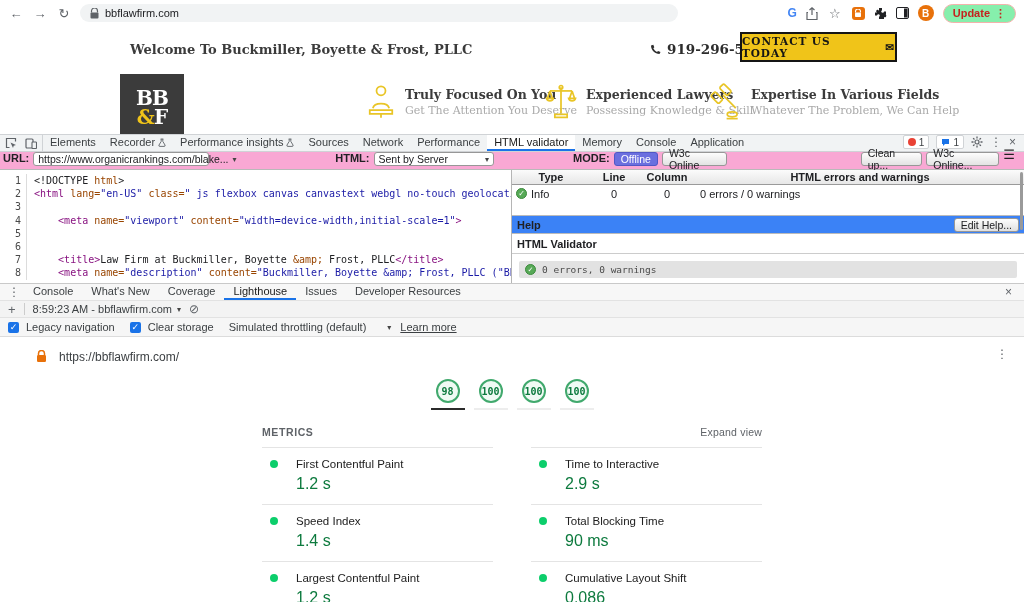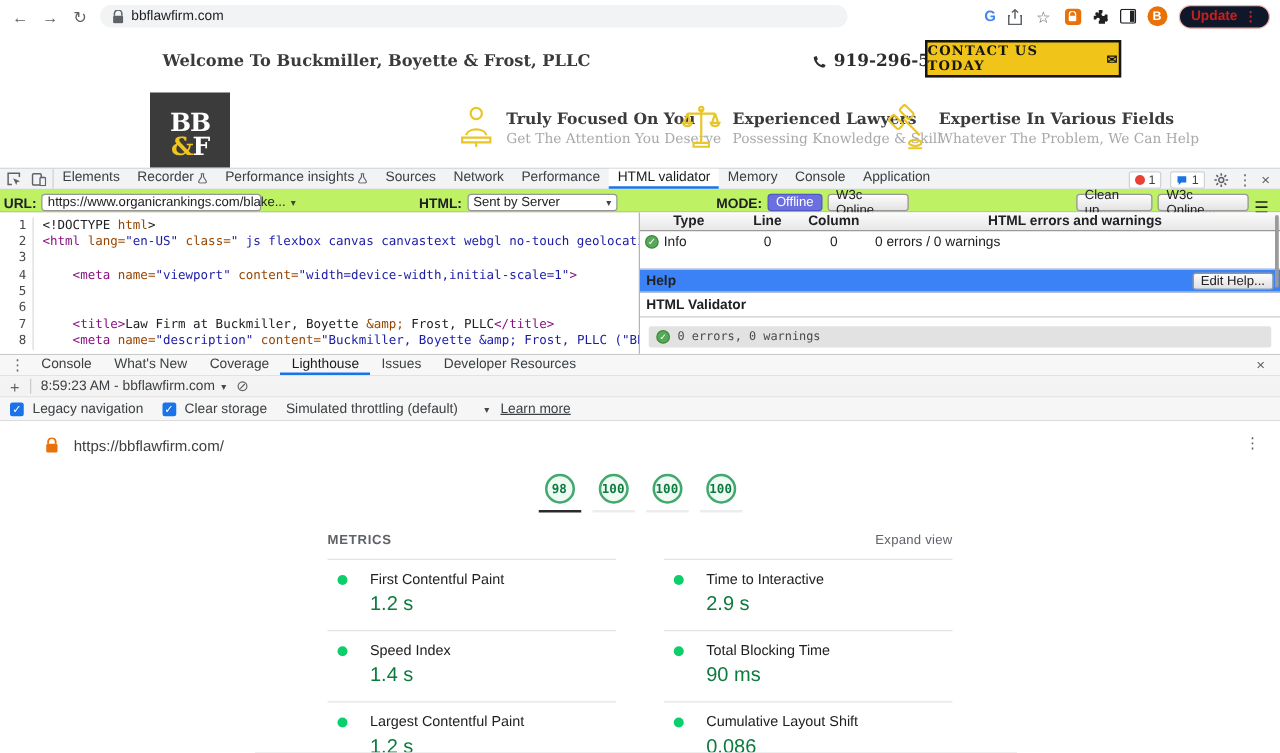--- a/index.html
+++ b/index.html
@@ -11,21 +11,21 @@
   .browser-bar{height:26px;display:flex;align-items:center;background:#fff;padding:0 8px;gap:8px}
   .nav-ico{color:#5f6368;font-size:13px;width:16px;text-align:center;cursor:pointer;line-height:1}
   .url-pill{width:598px;height:18px;background:#f1f3f4;border-radius:9px;display:flex;align-items:center;
     padding:0 10px;gap:6px;font-size:11px;color:#202124}
   .bar-right{margin-left:auto;display:flex;align-items:center;gap:9px}
   .g-ico{font-weight:700;font-size:12px;color:#4285f4}
   .ext-orange{width:13px;height:13px;border-radius:3px;background:#e8710a;display:flex;align-items:center;justify-content:center}
   .avatar{width:16px;height:16px;border-radius:50%;background:#e8710a;color:#fff;font-size:10px;display:flex;
     align-items:center;justify-content:center;font-weight:700}
   .update-pill{display:flex;align-items:center;gap:5px;border:1.5px solid #f3b2ac;color:#c5221f;border-radius:11px;
-    padding:2px 9px;font-size:11px;font-weight:700;background:#0f172a;cursor:pointer}
+    padding:2px 9px;font-size:11px;font-weight:700;background:#86efac;cursor:pointer}
 
   
   .site-topbar{height:44px;position:relative;background:#fff}
   .serif{font-family:"DejaVu Serif",serif}
   .welcome{position:absolute;left:130px;top:16px;font-weight:700;font-size:13px;color:#3b3b3b}
   .phone{position:absolute;left:650px;top:15px;font-weight:700;font-size:13.5px;color:#2d2d2d;display:flex;gap:6px;align-items:center}
   .contact-btn{position:absolute;left:740px;top:6px;width:157px;height:30px;background:#f0c419;border:2px solid #151515;
     display:flex;align-items:center;justify-content:center;gap:7px;font-weight:700;font-size:10.5px;letter-spacing:.09em;color:#151515;cursor:pointer}
 
   
@@ -34,34 +34,34 @@
     font-weight:700;text-align:center;line-height:.95;padding-top:15px;font-size:20px;letter-spacing:-1px}
   .logo .amp{color:#f0c419}
   .feature{position:absolute;top:13px;display:flex;gap:9px;align-items:flex-start}
   .feature .ftxt{padding-top:4px}
   .feature .ftitle{font-weight:700;font-size:12.5px;color:#3b3b3b}
   .feature .fsub{font-size:11px;color:#a9a9a9;margin-top:2px}
   .f1{left:366px}.f2{left:545px}.f3{left:710px}
 
   
   .dt-tabbar{height:18px;background:#f1f3f4;border-top:1px solid #d0d3d6;border-bottom:1px solid #d0d3d6;
-    display:flex;align-items:flex-end;font-size:11px;color:#3c4043}
+    display:flex;align-items:flex-start;font-size:11px;color:#3c4043}
   .dt-left-icons{display:flex;align-items:center;padding:0 5px;gap:8px;border-right:1px solid #d0d3d6;height:100%}
   .dt-tabs{display:flex;height:100%}
   .dt-tab{padding:0 7px;height:100%;display:flex;align-items:center;gap:3px;cursor:pointer;border-bottom:2px solid transparent}
   .dt-tab.active{border-bottom-color:#1a73e8;background:#fff;color:#1a1a1a}
   .flask{display:none}
   .flask.show{display:inline-flex}
   .dt-right{margin-left:auto;display:flex;align-items:center;gap:7px;padding-right:8px}
   .badge-box{display:flex;align-items:center;gap:3px;border:1px solid #d0d3d6;background:#fff;border-radius:2px;
     padding:0 4px;height:14px;font-size:10px;cursor:pointer}
   .err-dot{width:8px;height:8px;border-radius:50%;background:#e94235}
   .dots,.close-x{color:#5f6368;cursor:pointer;font-size:12px}
 
-  .val-toolbar{height:18px;background:#bef264;border-bottom:1px solid #b9b9b9;display:flex;align-items:flex-end;
+  .val-toolbar{height:18px;background:#f9a8d4;border-bottom:1px solid #b9b9b9;display:flex;align-items:flex-start;
     padding:0 3px;font-size:11px;gap:4px}
   .val-label{font-weight:700}
   .val-select{background:#fff;border:1px solid #979797;border-radius:3px;height:14px;display:flex;align-items:center;
     justify-content:space-between;padding:0 4px;gap:4px;font-size:10.5px;cursor:pointer}
   .sel-url{width:176px}.sel-html{width:128px}
   .caret{font-size:8px;color:#444}
   .mode-btn{border:1px solid #979797;border-radius:3px;height:14px;padding:0 6px;background:linear-gradient(#fdfdfd,#e3e3e3);
     display:flex;align-items:center;font-size:10.5px;cursor:pointer}
   .mode-btn.active{background:#6b6fdf;color:#fff;border-color:#5057c6}
   .hamburger{margin-left:auto;margin-right:6px;font-size:13px;color:#222;cursor:pointer;line-height:.5}

